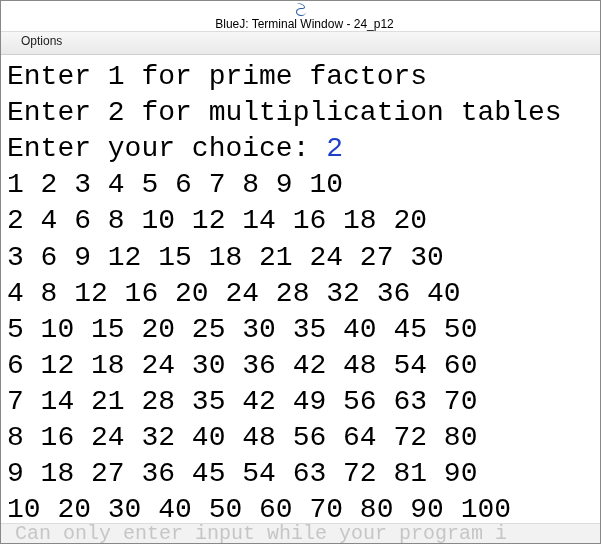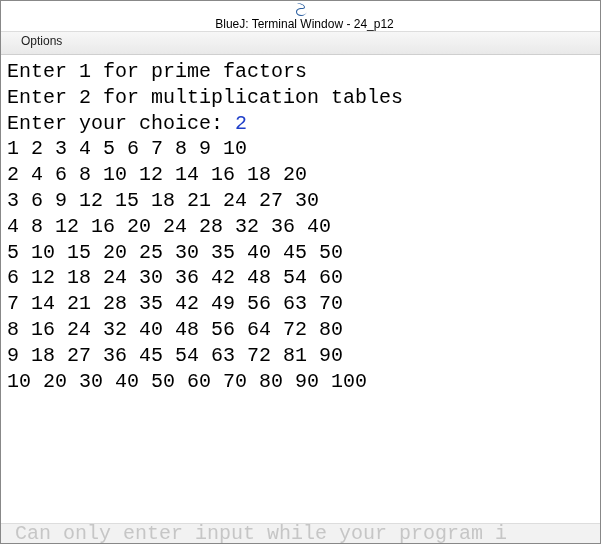--- a/index.html
+++ b/index.html
@@ -52,21 +52,21 @@
       align-items: flex-start;
       padding-left: 14px;
       font-size: 12px;
       color: #222;
     }
     .menu-item { padding: 2px 6px; }
     .terminal {
       flex: 1;
       background: #ffffff;
       font-family: "Consolas", "Courier New", monospace;
-      font-size: 20px;
+      font-size: 28px;
       line-height: 1.29;
       white-space: pre;
       padding: 4px 6px 0 6px;
       overflow: hidden;
       color: #000;
     }
     .userinput { color: #1f3fc9; }
     .inputbar {
       height: 20px;
       background: #f2f2f2;

